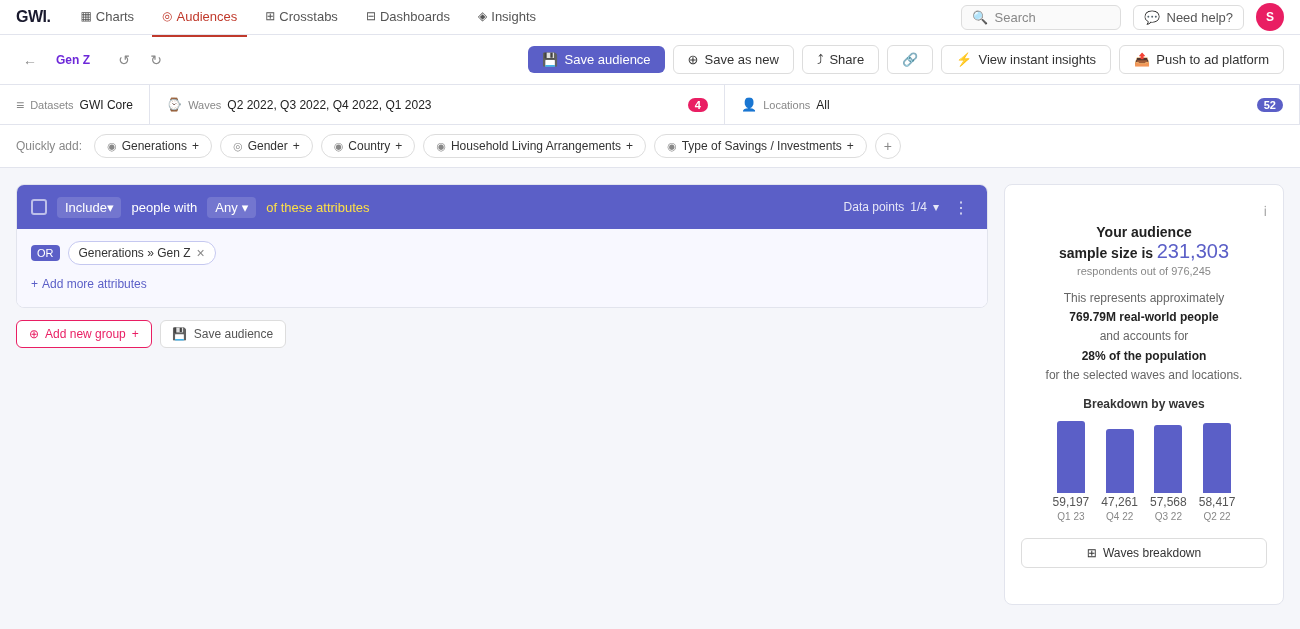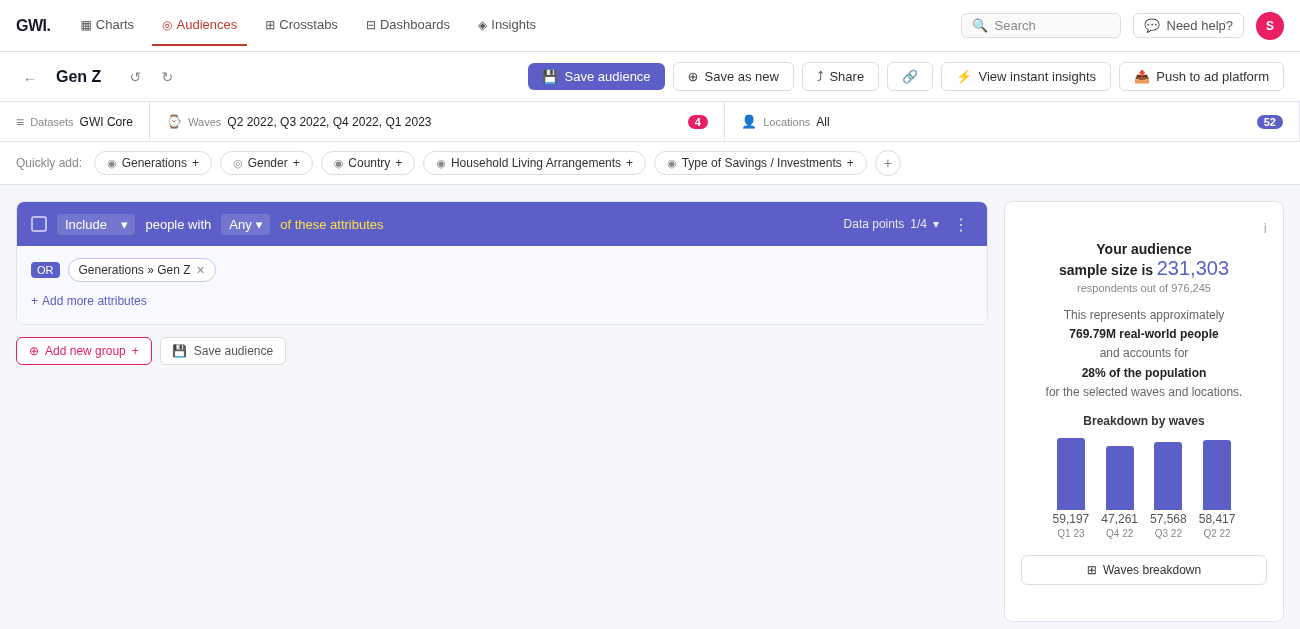--- a/index.html
+++ b/index.html
@@ -1,20 +1,20 @@
 <!DOCTYPE html>
 <html><head>
   <meta charset="utf-8">
   <style>
     * { box-sizing: border-box; margin: 0; padding: 0; }
     body { font-family: -apple-system, BlinkMacSystemFont, 'Segoe UI', sans-serif; background: #f5f6fa; font-size: 13px; color: #222; }
 
     
     .topnav {
-      display: flex; align-items: center; height: 52px;
+      display: flex; align-items: center; height: 35px;
       background: #fff; border-bottom: 1px solid #e2e4ed;
       padding: 0 16px; gap: 8px;
     }
     .gwi-logo {
       font-weight: 800; font-size: 16px; color: #1a1a2e; margin-right: 12px;
       letter-spacing: -0.5px;
     }
     .nav-item {
       display: flex; align-items: center; gap: 4px;
       padding: 0 10px; height: 40px; color: #555; cursor: pointer;
@@ -39,21 +39,21 @@
       display: flex; align-items: center; justify-content: center; font-size: 12px;
     }
 
     
     .subheader {
       display: flex; align-items: center; height: 50px;
       background: #fff; border-bottom: 1px solid #e2e4ed;
       padding: 0 16px; gap: 12px;
     }
     .back-btn { cursor: pointer; color: #555; font-size: 16px; }
-    .page-title { font-size: 16px; font-weight: 600; color: #0f172a; }
+    .page-title { font-size: 12px; font-weight: 600; color: #6d28d9; }
     .undo-redo { display: flex; gap: 4px; margin-left: 8px; }
     .icon-btn {
       width: 28px; height: 28px; border: none; background: none;
       cursor: pointer; color: #888; font-size: 14px; border-radius: 4px;
       display: flex; align-items: center; justify-content: center;
     }
     .subheader-actions { margin-left: auto; display: flex; align-items: center; gap: 8px; }
     .btn-primary {
       background: #5b5fc7; color: #fff; border: none; border-radius: 6px;
       padding: 6px 14px; cursor: pointer; font-size: 13px; font-weight: 500;
@@ -119,21 +119,21 @@
     }
     .group-header {
       display: flex; align-items: center; gap: 10px;
       background: #5b5fc7; color: #fff; padding: 10px 14px;
     }
     .group-checkbox {
       width: 16px; height: 16px; border: 2px solid rgba(255,255,255,0.6);
       border-radius: 3px; background: transparent; cursor: pointer;
     }
     .include-dropdown {
-      display: flex; align-items: center; gap: 14px;
+      display: flex; align-items: center; gap: 0;
       background: rgba(255,255,255,0.15); border-radius: 4px;
       padding: 3px 8px; cursor: pointer; font-size: 13px; color: #fff;
     }
     .people-with-label { font-size: 13px; color: #fff; }
     .any-dropdown {
       display: flex; align-items: center; gap: 4px;
       background: rgba(255,255,255,0.15); border-radius: 4px;
       padding: 3px 8px; cursor: pointer; font-size: 13px; color: #fff;
     }
     .of-these-label { font-size: 13px; color: #fde047; flex: 1; }

